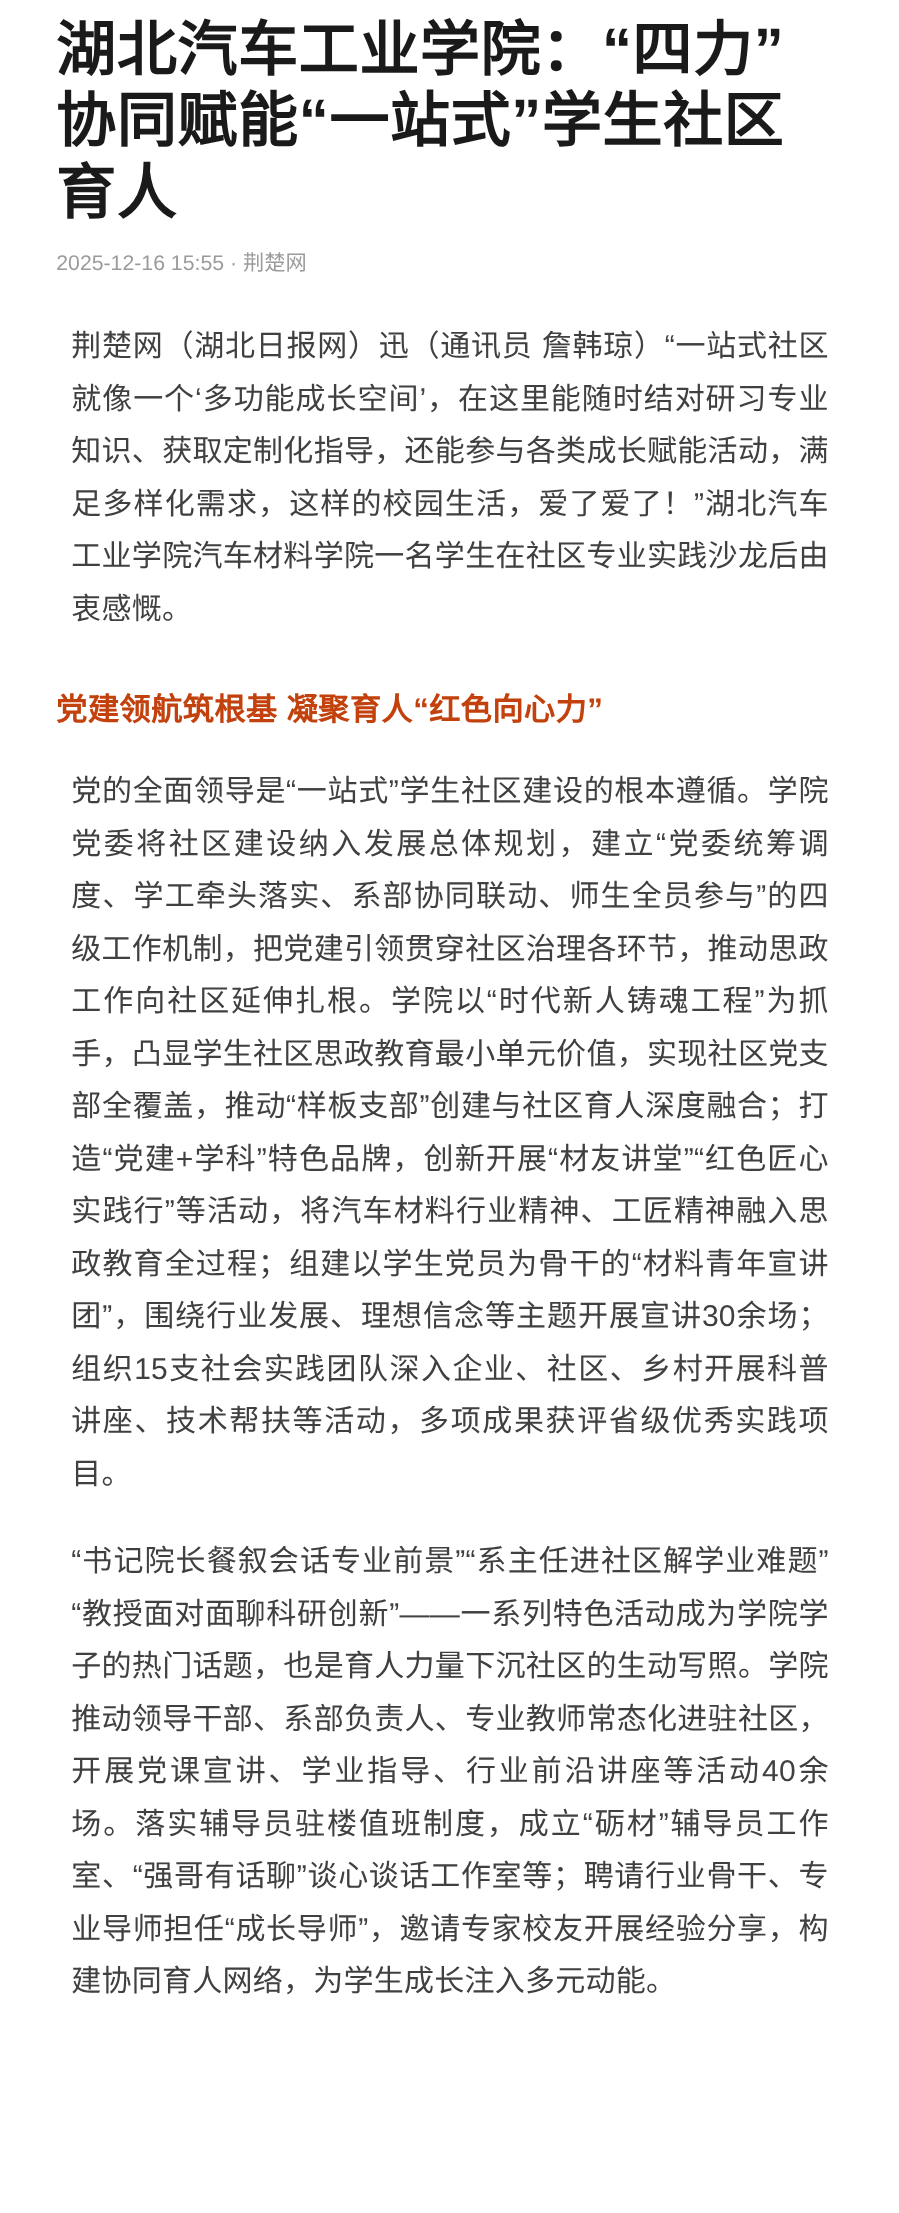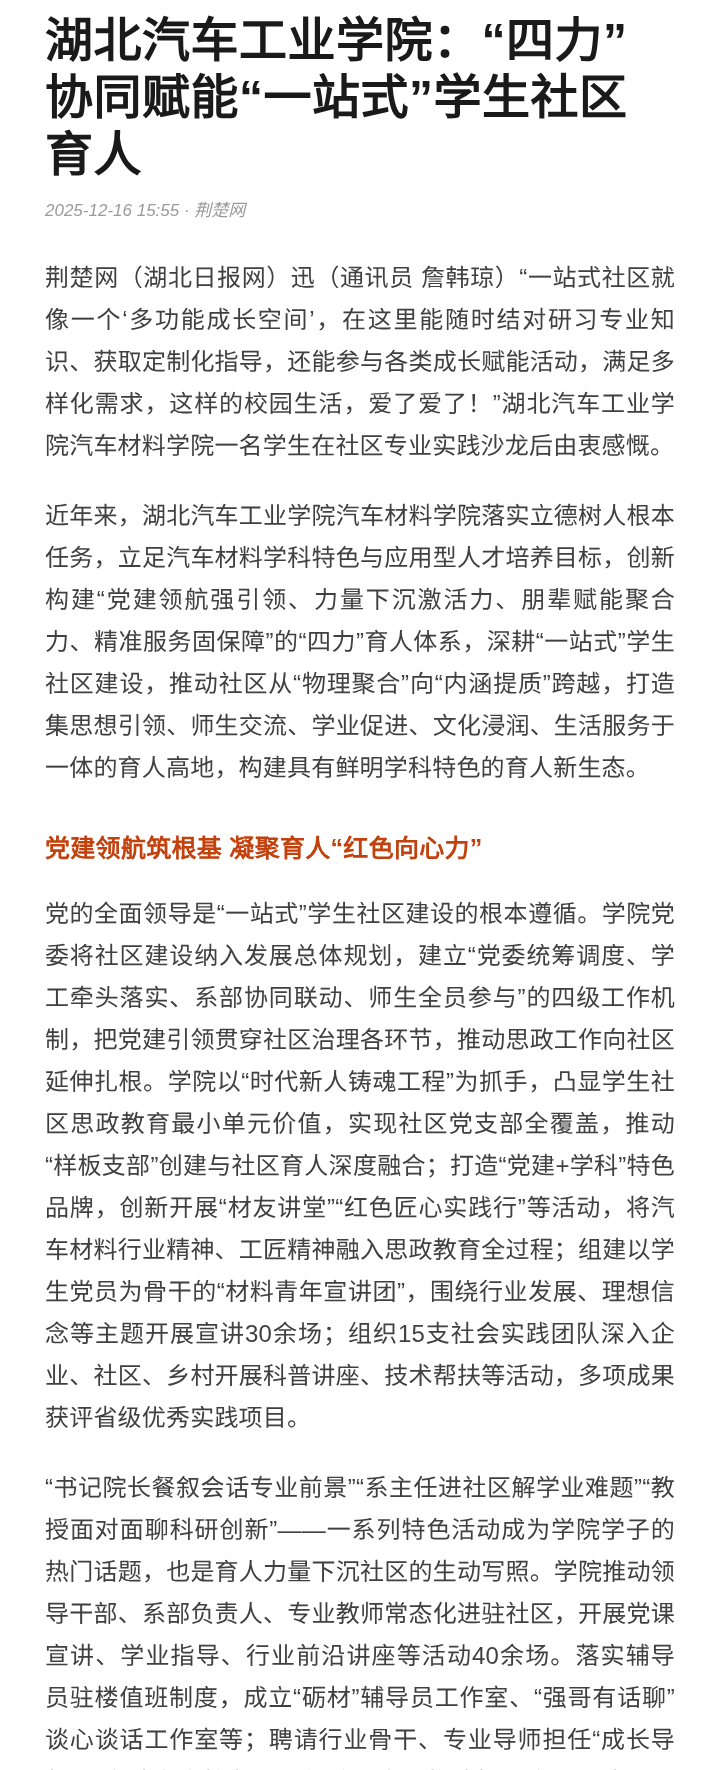--- a/index.html
+++ b/index.html
@@ -24,24 +24,23 @@
     line-height: 57px;
     font-weight: 700;
     color: #1a1a1a;
     letter-spacing: 0.5px;
   }
   .article-meta {
     margin-top: 17px;
     font-size: 17px;
     line-height: 22px;
     color: #9b9b9b;
-    font-style: italic;
   }
   .article-body p {
-    margin: 0;
+    margin: 12px;
     padding: 0;
     font-size: 24px;
     line-height: 42px;
     color: #404040;
     text-align: justify;
     letter-spacing: 0.2px;
   }
   .article-body p + p,
   .article-body h2 + p {
     margin-top: 28px;
@@ -64,21 +63,20 @@
 <div class="page">
 
   <h1 class="article-title">湖北汽车工业学院：“四力”协同赋能“一站式”学生社区育人</h1>
 
   <div class="article-meta">2025-12-16 15:55 · 荆楚网</div>
 
   <div class="article-body">
 
     <p class="first-para">荆楚网（湖北日报网）迅（通讯员 詹韩琼）“一站式社区就像一个‘多功能成长空间’，在这里能随时结对研习专业知识、获取定制化指导，还能参与各类成长赋能活动，满足多样化需求，这样的校园生活，爱了爱了！”湖北汽车工业学院汽车材料学院一名学生在社区专业实践沙龙后由衷感慨。</p>
 
-    <p>近年来，湖北汽车工业学院汽车材料学院落实立德树人根本任务，立足汽车材料学科特色与应用型人才培养目标，创新构建“党建领航强引领、力量下沉激活力、朋辈赋能聚合力、精准服务固保障”的“四力”育人体系，深耕“一站式”学生社区建设，推动社区从“物理聚合”向“内涵提质”跨越，打造集思想引领、师生交流、学业促进、文化浸润、生活服务于一体的育人高地，构建具有鲜明学科特色的育人新生态。</p>
 
     <h2>党建领航筑根基 凝聚育人“红色向心力”</h2>
 
     <p>党的全面领导是“一站式”学生社区建设的根本遵循。学院党委将社区建设纳入发展总体规划，建立“党委统筹调度、学工牵头落实、系部协同联动、师生全员参与”的四级工作机制，把党建引领贯穿社区治理各环节，推动思政工作向社区延伸扎根。学院以“时代新人铸魂工程”为抓手，凸显学生社区思政教育最小单元价值，实现社区党支部全覆盖，推动“样板支部”创建与社区育人深度融合；打造“党建+学科”特色品牌，创新开展“材友讲堂”“红色匠心实践行”等活动，将汽车材料行业精神、工匠精神融入思政教育全过程；组建以学生党员为骨干的“材料青年宣讲团”，围绕行业发展、理想信念等主题开展宣讲30余场；组织15支社会实践团队深入企业、社区、乡村开展科普讲座、技术帮扶等活动，多项成果获评省级优秀实践项目。</p>
 
 
     <p>“书记院长餐叙会话专业前景”“系主任进社区解学业难题”“教授面对面聊科研创新”——一系列特色活动成为学院学子的热门话题，也是育人力量下沉社区的生动写照。学院推动领导干部、系部负责人、专业教师常态化进驻社区，开展党课宣讲、学业指导、行业前沿讲座等活动40余场。落实辅导员驻楼值班制度，成立“砺材”辅导员工作室、“强哥有话聊”谈心谈话工作室等；聘请行业骨干、专业导师担任“成长导师”，邀请专家校友开展经验分享，构建协同育人网络，为学生成长注入多元动能。</p>
 
   </div>
 </div>

